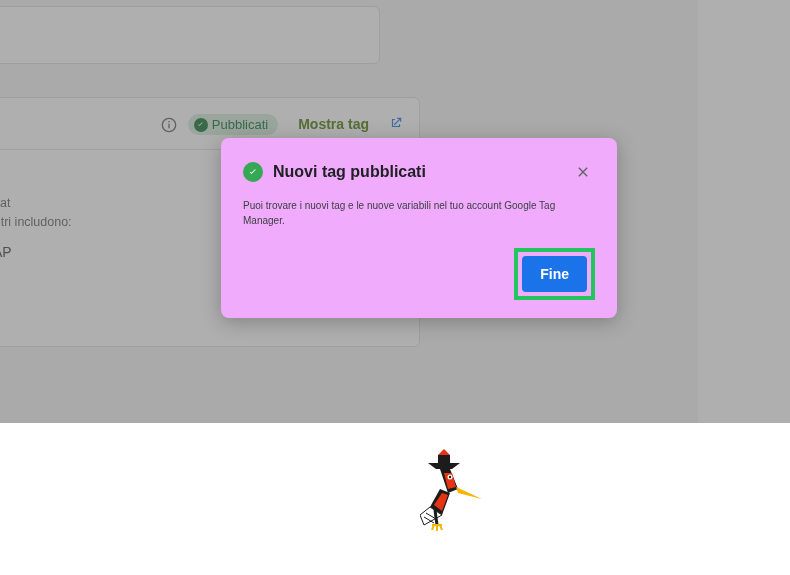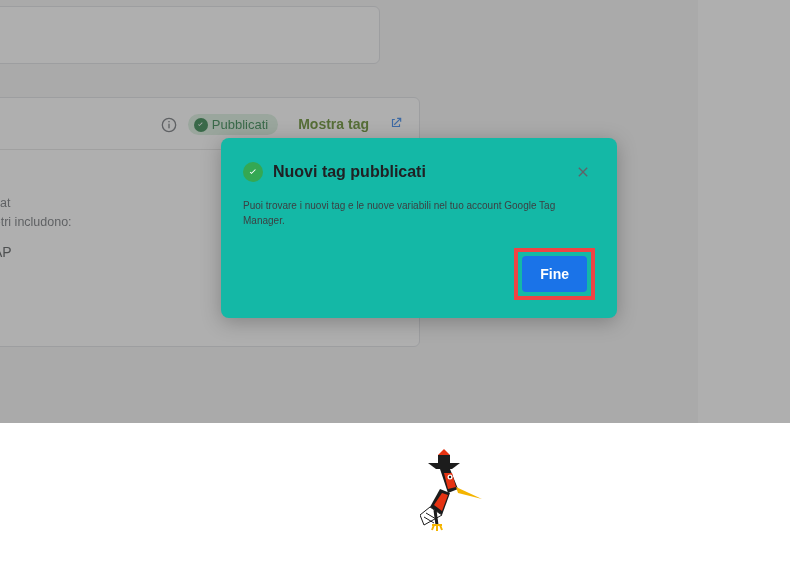--- a/index.html
+++ b/index.html
@@ -96,21 +96,21 @@
   }
   .params-text {
     font-size: 14px;
     color: #3c4043;
     margin-top: 12px;
   }
   .modal {
     position: absolute;
     left: 221px; top: 138px;
     width: 396px;
-    background: #14b8a6;
+    background: #f0abfc;
     border-radius: 8px;
     box-shadow: 0 4px 20px rgba(0,0,0,0.25);
     padding: 22px 22px 18px;
     z-index: 10;
   }
   .modal-header {
     display: flex;
     align-items: center;
     gap: 10px;
   }
@@ -139,21 +139,21 @@
     color: #3c4043;
     margin-top: 14px;
     line-height: 1.5;
   }
   .modal-footer {
     display: flex;
     justify-content: flex-end;
     margin-top: 20px;
   }
   .highlight-box {
-    border: 4px solid #ef4444;
+    border: 4px solid #22c55e;
     padding: 4px;
     display: inline-block;
   }
   .fine-btn {
     background: #1a73e8;
     color: #fff;
     border: none;
     border-radius: 4px;
     padding: 10px 18px;
     font-size: 14px;

